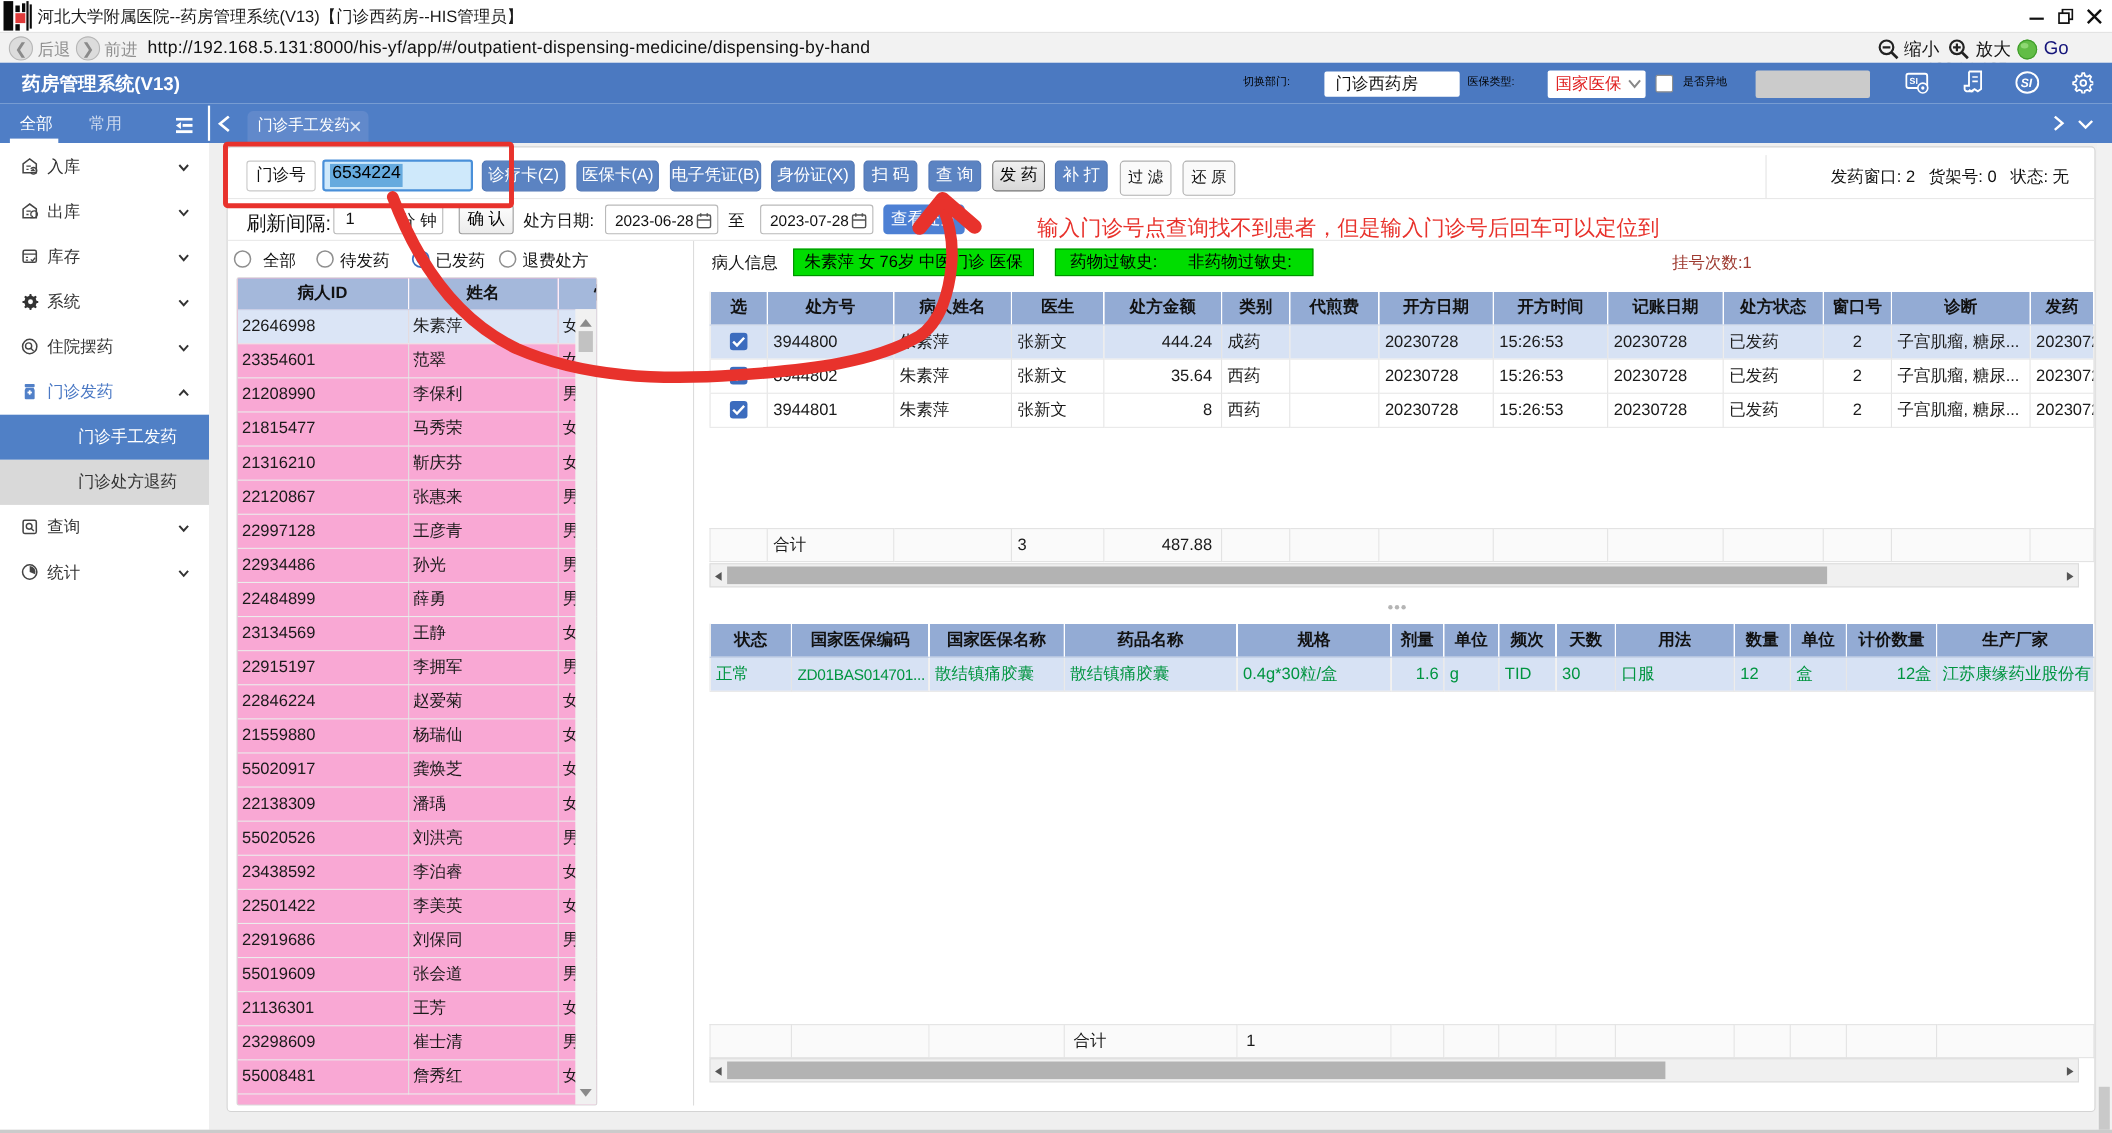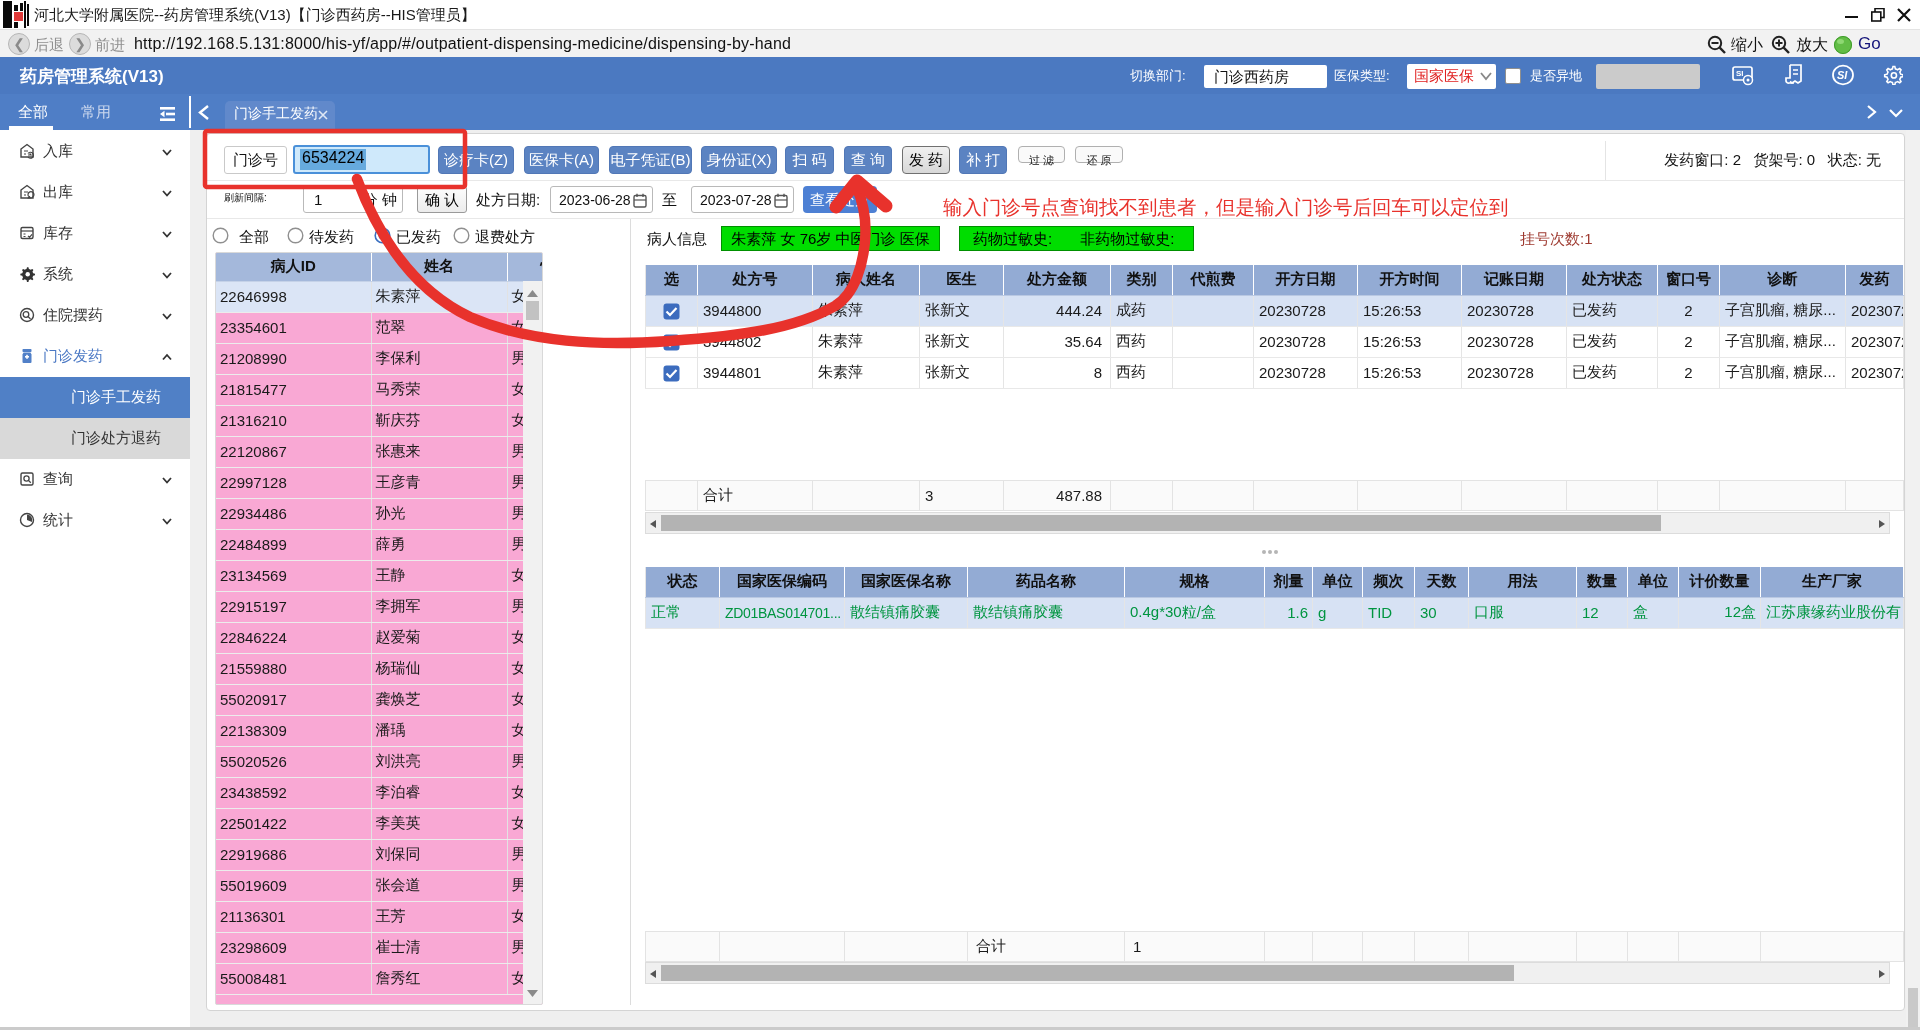--- a/index.html
+++ b/index.html
@@ -12,34 +12,34 @@
 #titletext { left:34px; top:6px; font-size:15px; color:#1a1a1a; }
 #ip { right:95px; top:6px; font-size:15px; color:#333;margin-top:48px; }
 
 #urlbar { left:0; top:29px; width:1920px; height:28px; background:#f2f2f2; border-top:1px solid #e3e3e3; }
 .navcirc { top:3px; width:22px; height:22px; border-radius:50%; background:#dcdcdc; border:1px solid #b6b6b6; color:#8a8a8a; text-align:center; line-height:20px; font-size:14px; }
 .navlbl { top:6px; color:#8f8f8f; font-size:15px; }
 #url { left:134px; top:5px; font-size:16px; color:#111; letter-spacing:0.2px; }
 
 #appheader { left:0; top:57px; width:1920px; height:37px; background:#4b79c1; }
 #appname { left:20px; top:8px; font-size:17px; font-weight:bold; color:#fff; }
-.hdrlbl { top:10px; color:#ffffff; font-size:13px; }
+.hdrlbl { top:10px; color:#000000; font-size:10px; }
 
 #tabrow { left:0; top:94px; width:1920px; height:36px; background:#4f7ec6; }
 
 #sidebar { left:0; top:130px; width:190px; height:897px; background:#fff; }
 .mitem { left:0; width:190px; height:41px; }
 .mico { left:19px; top:12px; width:16px; height:16px; }
 .mtxt { left:43px; top:11px; font-size:15px; color:#333; }
 .mchev { left:159px; top:13px; width:16px; height:16px; }
 
 #page { left:190px; top:130px; width:1730px; height:897px; background:#efefef; }
 #card { left:206px; top:133px; width:1699px; height:878px; background:#fff; border:1px solid #d4d4d4; border-radius:4px; }
 .btn-blue { position:absolute; top:146px; height:28px; background:#5b83c2; border:1px solid #5177b6; border-radius:4px; color:#fff; font-size:15px; text-align:center; line-height:26px; }
-.btn-white { position:absolute; top:146px; height:17px; background:#fafafa; border:1px solid #b0b0b0; border-radius:4px; color:#111; font-size:11px; text-align:center; line-height:26px; }
+.btn-white { position:absolute; top:146px; height:32px; background:#fafafa; border:1px solid #b0b0b0; border-radius:4px; color:#111; font-size:14px; text-align:center; line-height:26px; }
 table { border-collapse:collapse; table-layout:fixed; }
 .pt td { height:31px; border-right:1px solid #e2e2e2; border-bottom:1px solid #ececec; font-size:15px; color:#1a1a1a; padding:0 0 0 4px; overflow:hidden; white-space:nowrap; }
 .pt tr.pth td { height:28px; background:#a4b8db; font-weight:bold; text-align:center; color:#111; border-right:1px solid #fff; border-bottom:1px solid #c5d2e8; padding:0; }
 .rt td { height:31px; border-right:1px solid #e5e5e5; border-bottom:1px solid #e8e8e8; font-size:15px; color:#1a1a1a; padding:0 0 0 5px; overflow:hidden; white-space:nowrap; }
 .rt tr.rth td { height:30px; background:#93abd4; font-weight:bold; text-align:center; color:#111; border-right:1px solid #fff; border-bottom:1px solid #b9c8e2; padding:0; }
 .rt tr.sel td { background:#d7e2f4; }
 .rt td.r { text-align:right; padding:0 8px 0 0; }
 .rt td.c { text-align:center; padding:0; }
 .sumrow td { height:30px; background:#fafafa; border:1px solid #e3e3e3; font-size:15px; color:#1a1a1a; padding:0 0 0 5px; overflow:hidden; white-space:nowrap; }
 .hsb { position:absolute; height:22px; background:#f0f0f0; border:1px solid #dcdcdc; }
@@ -269,21 +269,21 @@
   <div class="btn-blue" style="left:701px;width:76px">身份证(X)</div>
   <div class="btn-blue" style="left:785px;width:49px">扫 码</div>
   <div class="btn-blue" style="left:844px;width:48px">查 询</div>
   <div class="abs" style="left:902px;top:146px;width:48px;height:28px;background:linear-gradient(#f0f0f0,#d8d8d8);border:1px solid #707070;border-radius:4px;font-size:15px;text-align:center;line-height:26px;color:#000">发 药</div>
   <div class="btn-blue" style="left:959px;width:48px">补 打</div>
   <div class="btn-white" style="left:1018px;width:47px">过 滤</div>
   <div class="btn-white" style="left:1075px;width:48px">还 原</div>
   <div class="abs" style="left:1650px;top:151px;width:231px;text-align:right;font-size:15px;color:#111">发药窗口: 2&nbsp;&nbsp; 货架号: 0&nbsp;&nbsp; 状态: 无</div>
 
   <div class="abs" style="left:207px;top:218px;width:1697px;height:1px;background:#e8e8e8"></div>
-  <div class="abs" style="left:224px;top:191px;font-size:10px;color:#111">刷新间隔:</div>
+  <div class="abs" style="left:224px;top:191px;font-size:18px;color:#111">刷新间隔:</div>
   <div class="abs" style="left:303px;top:186px;width:100px;height:27px;border:1px solid #b9b9b9;border-radius:3px;background:#fff">
     <span style="position:absolute;left:10px;top:4px;font-size:15px;color:#111">1</span>
     <span style="position:absolute;right:5px;top:4px;font-size:15px;color:#111">分 钟</span>
   </div>
   <div class="abs" style="left:417px;top:186px;width:50px;height:27px;background:linear-gradient(#fdfdfd,#ececec);border:1px solid #9a9a9a;border-radius:3px;font-size:15px;text-align:center;line-height:25px;color:#000">确 认</div>
   <div class="abs" style="left:476px;top:191px;font-size:15px;color:#111">处方日期:</div>
   <div class="abs" style="left:550px;top:186px;width:103px;height:27px;border:1px solid #b9b9b9;border-radius:3px;background:#fff">
     <span style="position:absolute;left:8px;top:5px;font-size:14px;color:#111">2023-06-28</span>
     <svg style="position:absolute;right:5px;top:6px" width="14" height="15">
         <rect x="1" y="2.5" width="12" height="11.5" rx="1.5" fill="none" stroke="#555" stroke-width="1.4"></rect>

